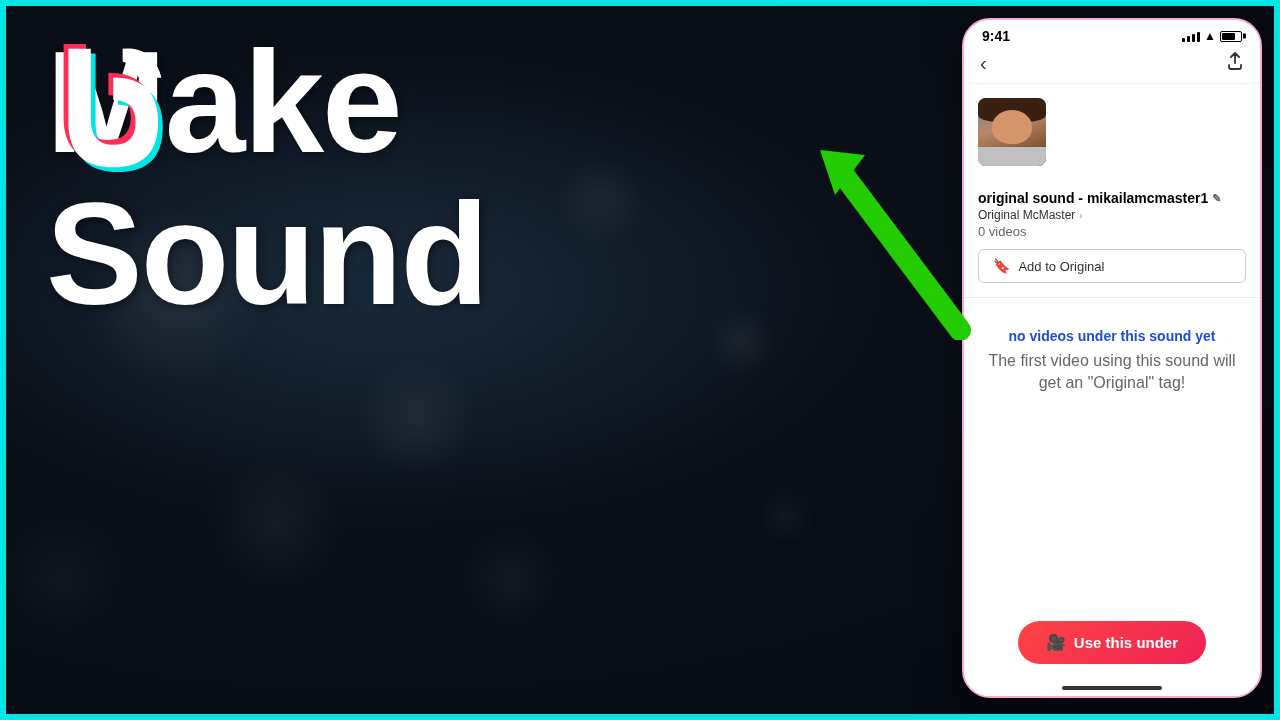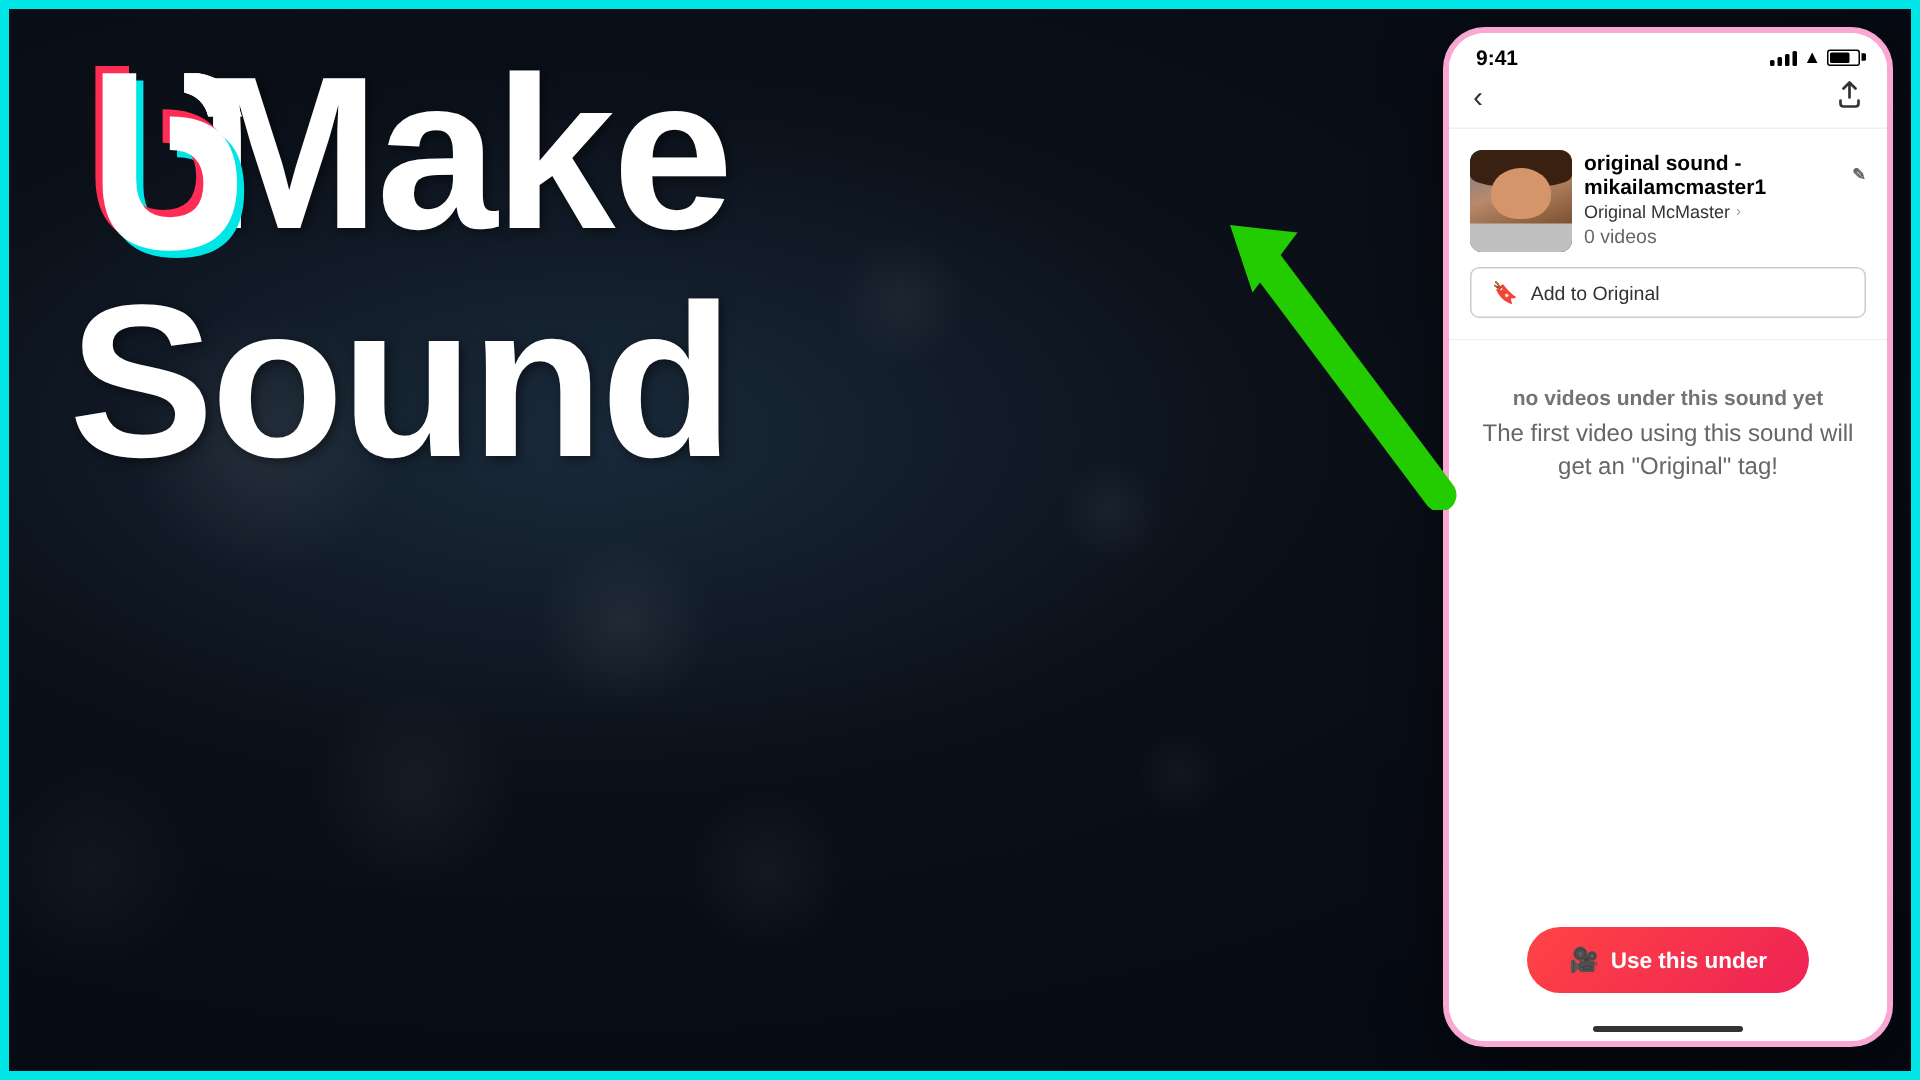--- a/index.html
+++ b/index.html
@@ -19,21 +19,20 @@
       z-index: 100;
       pointer-events: none;
     }
 
     
     .bg-area {
       position: absolute;
       inset: 6px;
       background: radial-gradient(ellipse at 30% 40%, #1a2a3a 0%, #0a0f18 40%, #050810 100%);
       overflow: hidden;
-      text-align: right;
     }
 
     
     .bokeh {
       position: absolute;
       border-radius: 50%;
       background: radial-gradient(circle, rgba(255,255,255,0.25) 0%, rgba(255,255,255,0) 70%);
     }
 
     
@@ -62,21 +61,21 @@
 
     
     .phone-container {
       position: absolute;
       right: 18px;
       top: 18px;
       width: 300px;
       height: 680px;
       background: white;
       border-radius: 28px;
-      border: 4px solid #f9a8d4;
+      border: 2px solid #f9a8d4;
       overflow: hidden;
       box-shadow: 0 10px 40px rgba(0,0,0,0.5);
       z-index: 30;
     }
 
     
     .status-bar {
       display: flex;
       justify-content: space-between;
       align-items: center;
@@ -154,22 +153,23 @@
       font-size: 18px;
       color: #333;
       cursor: pointer;
     }
 
     
     .sound-info {
       display: flex;
       align-items: flex-start;
       padding: 14px 14px 10px;
-      gap: 8px;
-      background: white;
+      gap: 24px;
+      background: white;
+      flex-direction: column;
     }
     .sound-thumbnail {
       width: 68px;
       height: 68px;
       border-radius: 8px;
       background: linear-gradient(135deg, #8b9dc3 0%, #c4a882 50%, #b0785a 100%);
       flex-shrink: 0;
       overflow: hidden;
       position: relative;
     }
@@ -230,21 +230,21 @@
 
     
     .no-videos-section {
       padding: 30px 14px 10px;
       text-align: center;
       background: white;
     }
     .no-videos-title {
       font-size: 14px;
       font-weight: 700;
-      color: #737373;
+      color: #1d4ed8;
       margin-bottom: 6px;
     }
     .no-videos-desc {
       font-size: 16px;
       color: #666;
       line-height: 1.4;
     }
 
     
     .content-spacer {

